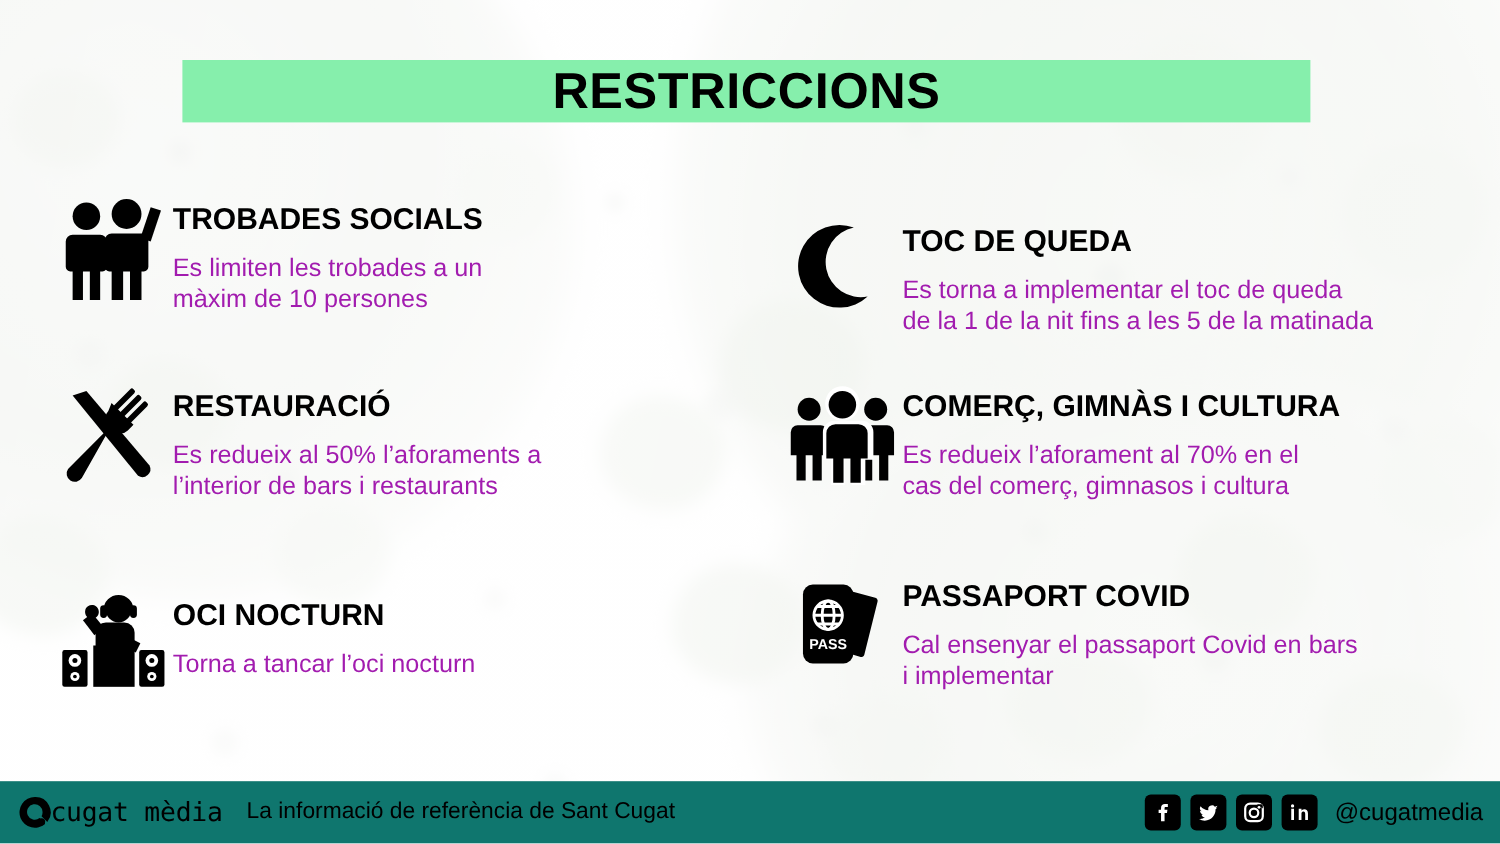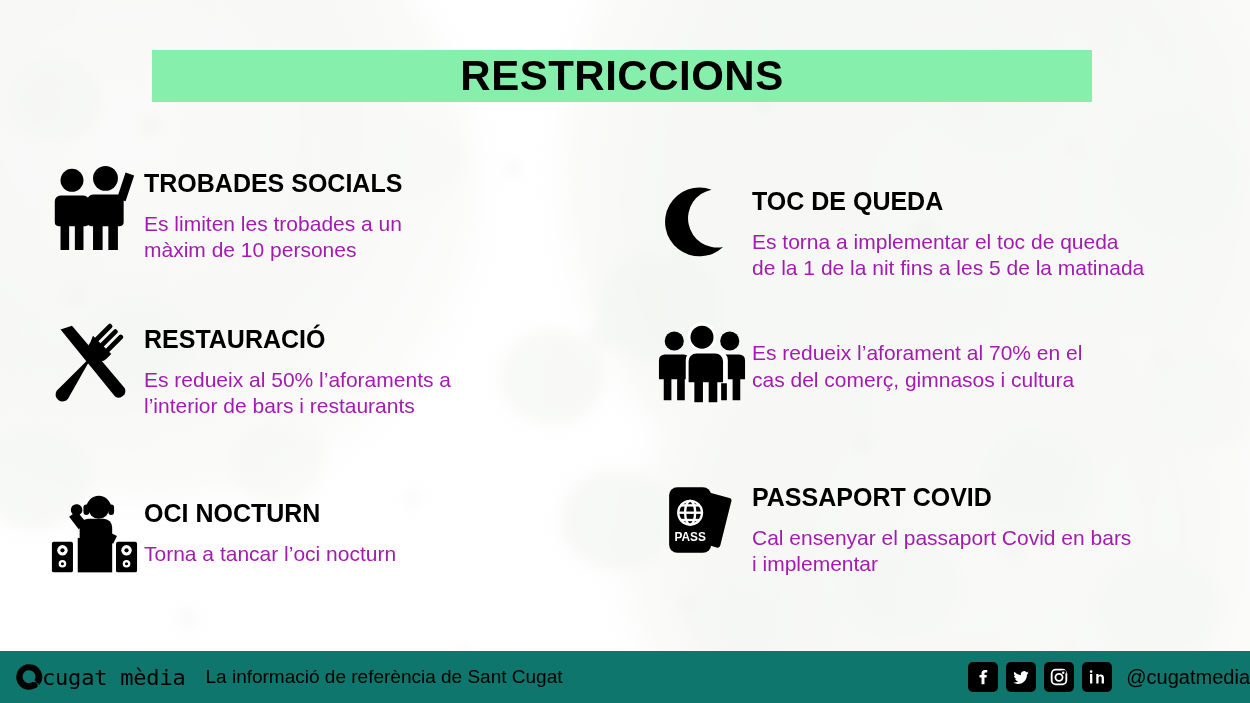--- a/index.html
+++ b/index.html
@@ -106,21 +106,21 @@
   #footer-logo { display:flex; align-items:center; margin-left:14px; }
   #logo-mark { width:30px; height:30px; flex:0 0 auto; }
   #logo-word {
     font-family:"DejaVu Sans Mono", monospace;
     font-size:22px; color:#000; margin-left:-2px; letter-spacing:-.2px;
   }
   #footer-tagline {
     margin-left:20px; font-size:19px; color:#000;
   }
   #footer-right {
-    margin-left:auto; 
+    margin-left:auto; margin-right:14px;
     display:flex; align-items:center; gap:8px;
   }
   .social-icon {
     width:30px; height:30px; background:#000; border-radius:5px;
     display:flex; align-items:center; justify-content:center;
   }
   #footer-handle { font-size:20px; color:#000; margin-left:6px; }
 </style>
 </head>
 <body>
@@ -276,20 +276,21 @@
             <path d="M69 36 h20 a6 6 0 0 1 6 6 v20 h-5 v22 h-8 v-22 h-6 v22 h-8 v-22 h-5 v-20 a6 6 0 0 1 6 -6 z"></path>
 
             <circle cx="50" cy="17" r="15" fill="#fff"></circle>
             <circle cx="50" cy="18" r="12"></circle>
             <path d="M33 32 h34 a10 10 0 0 1 10 10 v24 h-7 v22 h-12 v-22 h-6 v22 h-12 v-22 h-7 v-24 a10 10 0 0 1 10 -10 z" fill="#fff"></path>
             <path d="M36 35 h28 a8 8 0 0 1 8 8 v22 h-6 v21 h-9 v-21 h-6 v21 h-9 v-21 h-6 v-22 a8 8 0 0 1 8 -8 z"></path>
           </g>
         </svg>
       </div>
       <div class="item-text">
+        <div class="item-title">COMERÇ, GIMNÀS I CULTURA</div>
         <div class="item-desc">
           <span>Es redueix l’aforament al 70% en el</span>
           <span>cas del comerç, gimnasos i cultura</span>
         </div>
       </div>
     </div>
 
     <div class="item" id="item-passaport">
       <div class="icon-wrap">
         <svg viewBox="0 0 100 92" width="92" height="84">

